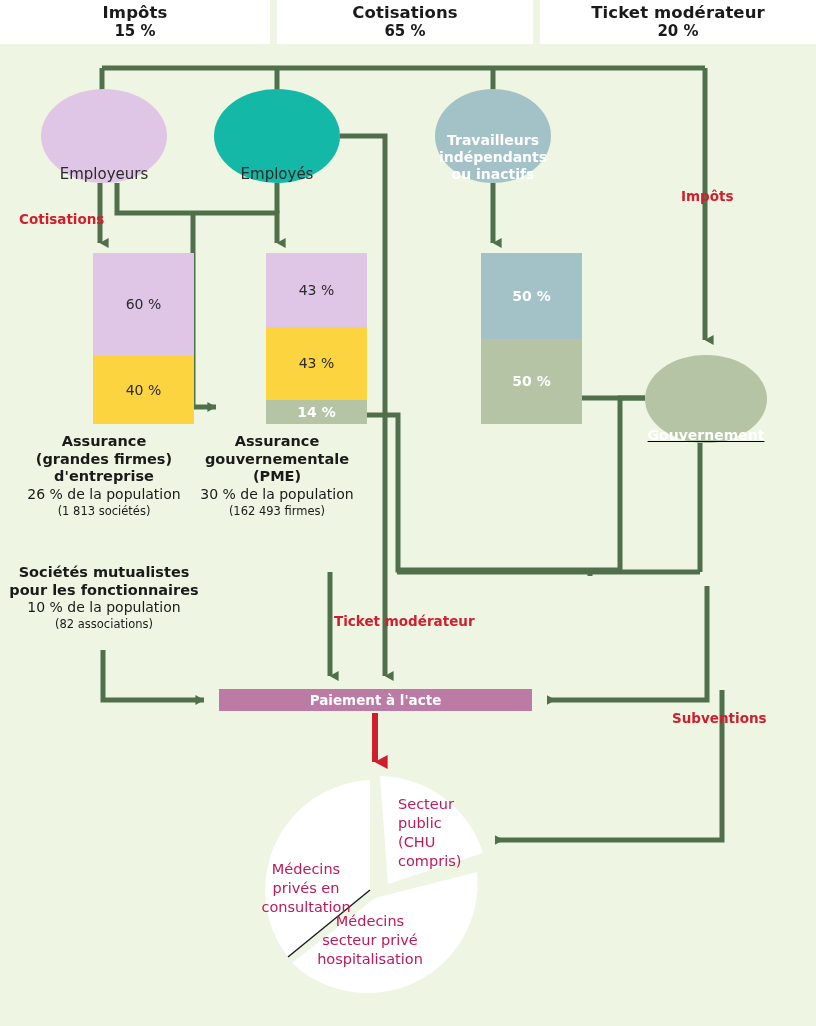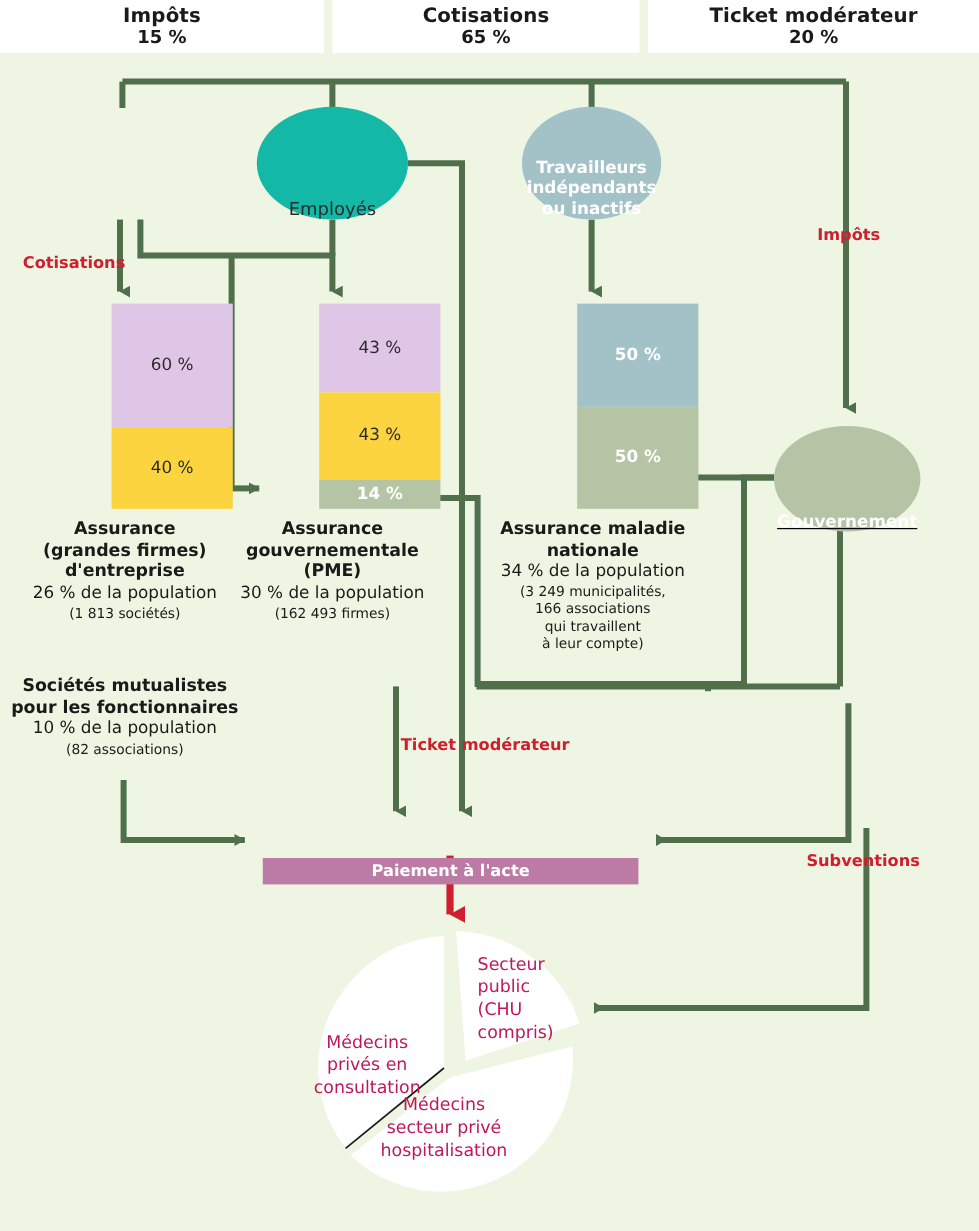--- a/index.html
+++ b/index.html
@@ -65,21 +65,21 @@
 
   
   .red{position:absolute;color:#cf1f2e;font-weight:bold;font-size:13.5px;white-space:nowrap;}
   #red-cotisations{left:19px;top:211px;}
   #red-impots{left:681px;top:188px;}
   #red-ticket{left:334px;top:613px;}
   #red-subventions{left:672px;top:710px;}
 
   
   #paiement{position:absolute;left:219px;top:689px;width:313px;height:22px;background:#bb7ba5;
-            display:flex;align-items:center;justify-content:center;margin-top:26px;}
+            display:flex;align-items:center;justify-content:center;}
   #paiement span{color:#ffffff;font-weight:bold;font-size:13.5px;}
   .pie-lab{position:absolute;text-align:center;color:#be185d;font-size:14.5px;line-height:1.3;}
   #pl-public{left:398px;top:795px;width:92px;text-align:left;}
   #pl-consult{left:246px;top:860px;width:120px;}
   #pl-hosp{left:300px;top:912px;width:140px;}
 </style>
 </head>
 <body>
 
 <div id="root">
@@ -158,20 +158,23 @@
     </g>
 
     <g>
       <path d="M380,776 L380,776 A110,110 0 0,1 483,853 L388,884 Z" fill="#ffffff"></path>
       <path d="M370,890 L370,780 A110,110 0 0,0 288,957 Z" fill="#ffffff"></path>
       <path d="M375,898 L292,963 A110,110 0 0,0 477,872 Z" fill="#ffffff"></path>
       <path d="M370,890 L288,957" stroke="#1a1a1a" stroke-width="1.4" fill="none"></path>
     </g>
   </svg>
 
+  <div class="ell" id="ell-employeurs">
+    <span>Employeurs</span>
+  </div>
   <div class="ell" id="ell-employes">
     <span>Employés</span>
   </div>
   <div class="ell" id="ell-travailleurs">
     <span>Travailleurs indépendants ou inactifs</span>
   </div>
   <div class="ell" id="ell-gouvernement">
     <span>Gouvernement</span>
   </div>
 
@@ -214,29 +217,20 @@
   </div>
 
   <div class="tblock" id="lab2">
     <div class="b">Assurance</div>
     <div class="b">gouvernementale</div>
     <div class="b">(PME)</div>
     <div class="n">30 % de la population</div>
     <div class="s">(162 493 firmes)</div>
   </div>
 
-  <div class="tblock" id="lab3">
-    <div class="b">Assurance maladie</div>
-    <div class="b">nationale</div>
-    <div class="n">34 % de la population</div>
-    <div class="s">(3 249 municipalités,</div>
-    <div class="s">166 associations</div>
-    <div class="s">qui travaillent</div>
-    <div class="s">à leur compte)</div>
-  </div>
 
   <div class="tblock" id="lab4">
     <div class="b">Sociétés mutualistes</div>
     <div class="b">pour les fonctionnaires</div>
     <div class="n">10 % de la population</div>
     <div class="s">(82 associations)</div>
   </div>
 
   <div class="red" id="red-cotisations">Cotisations</div>
   <div class="red" id="red-impots">Impôts</div>

